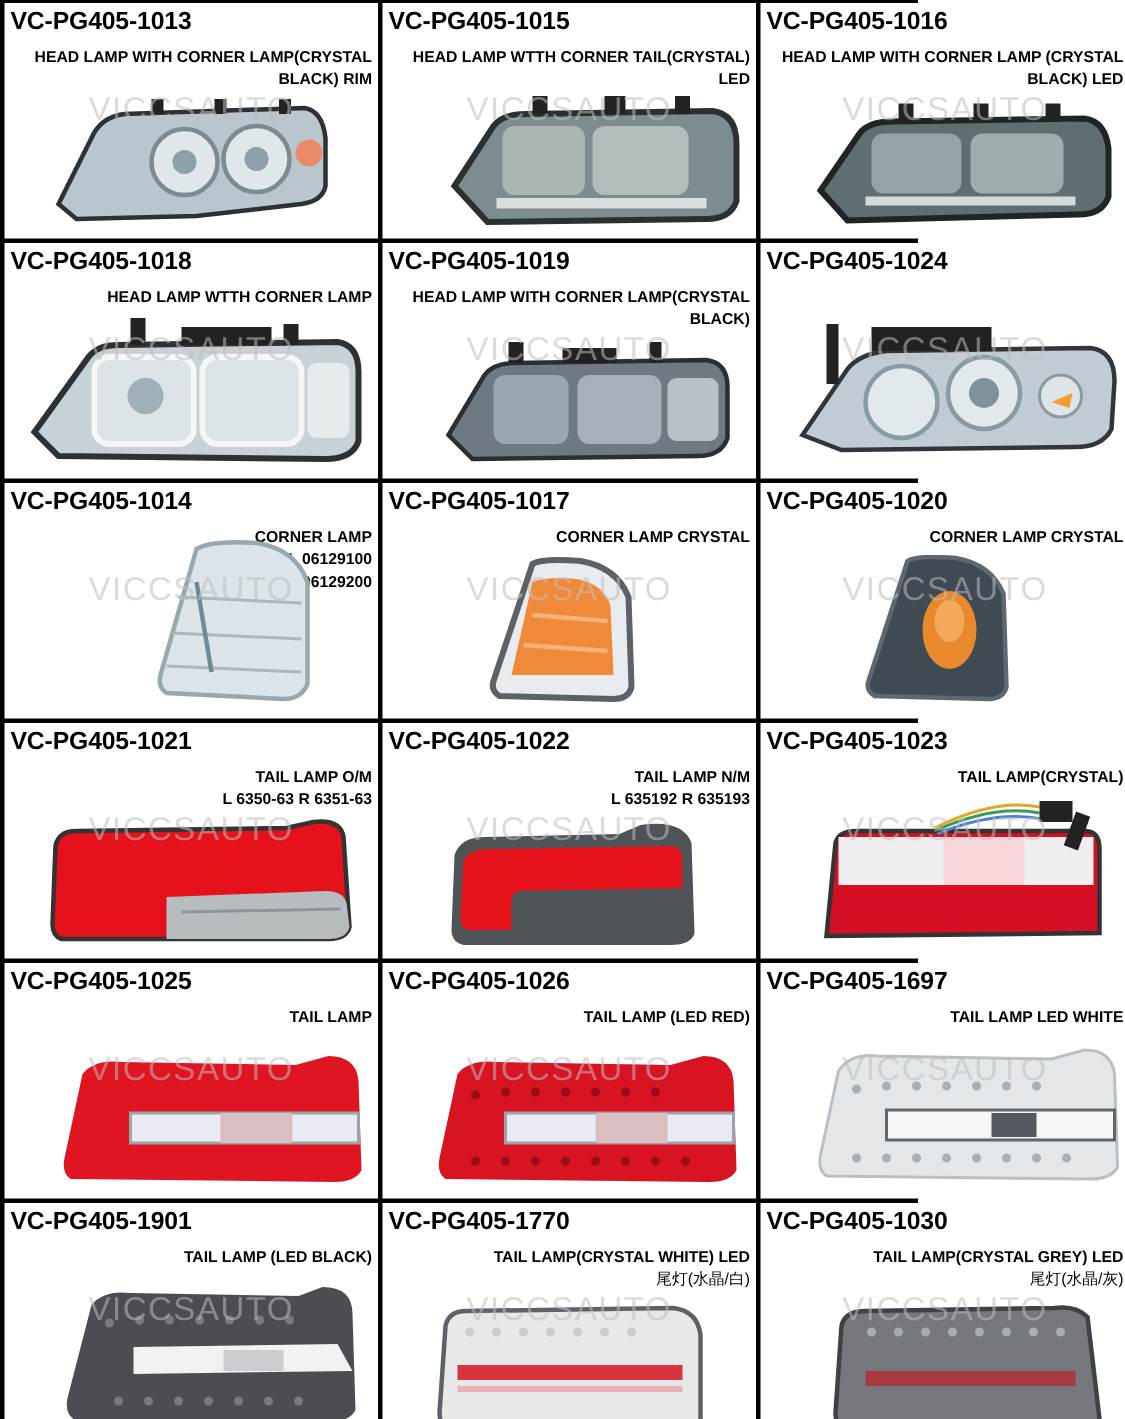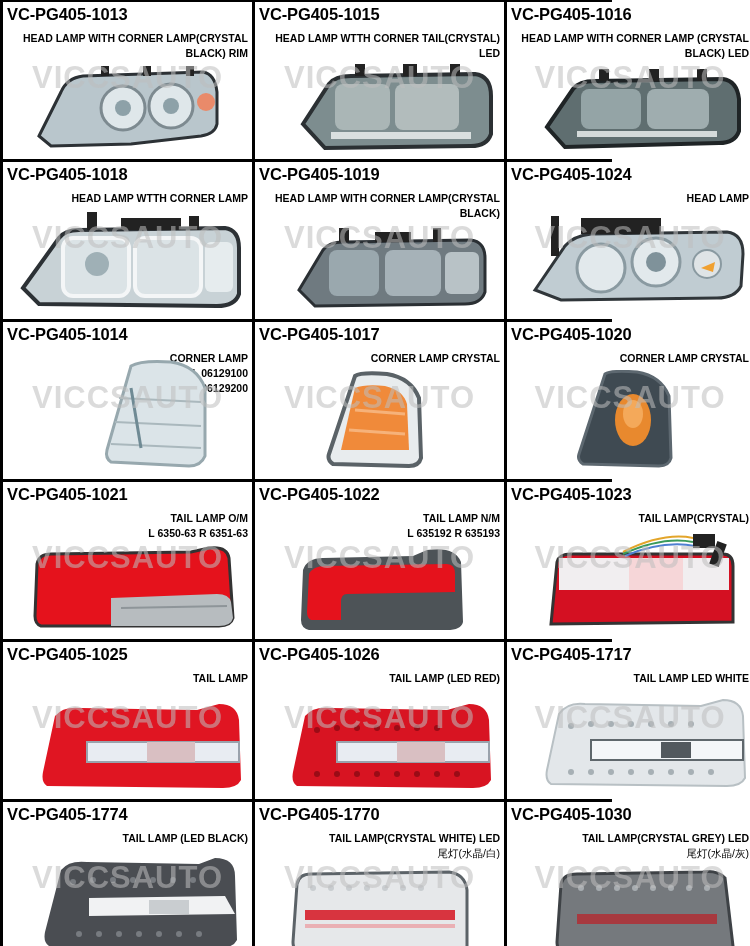--- a/index.html
+++ b/index.html
@@ -24,21 +24,21 @@
   }
   .desc {
     position:absolute; left:4px; top:29px; right:4px;
     font-size:10.5px; font-weight:bold; line-height:15px;
     white-space:pre-line;
     text-align:right;
   }
   .zh { font-weight:normal; }
   .watermark {
     position:absolute; left:0; right:0; top:58px; text-align:center;
-    font-family:"Liberation Sans", sans-serif; font-size:31px; font-weight:bold;
+    font-family:"Liberation Sans", sans-serif; font-size:22px; font-weight:normal;
     color:rgba(190,190,190,0.55); letter-spacing:1px; z-index:3; pointer-events:none;
   }
   .img { position:absolute; z-index:2; }
   .img svg { display:block; width:100%; height:100%; }
 </style>
 </head>
 <body>
 
 <div class="grid">
 
@@ -129,21 +129,20 @@
           <rect x="46" y="2" width="10" height="14" fill="#222"></rect>
           <rect x="82" y="6" width="36" height="10" fill="#222"></rect>
           <rect x="140" y="2" width="8" height="14" fill="#222"></rect>
         </svg>
     </div>
     <div class="watermark">VICCSAUTO</div>
   </div>
 
   <div class="cell">
     <div class="code">VC-PG405-1024</div>
-    <div class="desc">HEAD LAMP</div>
     <div class="img" style="left:14px;top:50px;width:225px;height:100px">
       <svg viewBox="0 0 225 100">
           <path d="M14 78 L44 34 Q52 24 70 22 L206 20 Q222 22 222 42 L220 74 Q214 86 196 86 L40 88 Z" fill="#c0ccd2" stroke="#30363a" stroke-width="3"></path>
           <circle cx="80" cy="56" r="24" fill="#e2e9ec" stroke="#8a9aa1" stroke-width="3"></circle>
           <circle cx="135" cy="50" r="24" fill="#e2e9ec" stroke="#8a9aa1" stroke-width="3"></circle>
           <circle cx="135" cy="50" r="10" fill="#7f929a"></circle>
           <circle cx="186" cy="52" r="14" fill="#dfe4e6" stroke="#8a9aa1" stroke-width="2"></circle>
           <path d="M180 56 L194 50 L192 60 Z" fill="#f0a030"></path>
           <rect x="30" y="4" width="8" height="40" fill="#222"></rect>
           <rect x="60" y="6" width="80" height="16" fill="#222"></rect>
@@ -275,21 +274,21 @@
             <circle cx="170" cy="80" r="3"></circle>
           </g>
           <rect x="50" y="48" width="152" height="20" fill="#e8ecf2" stroke="#9aa2ac" stroke-width="2"></rect>
           <rect x="110" y="48" width="48" height="20" fill="#d9bfc2"></rect>
         </svg>
     </div>
     <div class="watermark">VICCSAUTO</div>
   </div>
 
   <div class="cell">
-    <div class="code">VC-PG405-1717</div>
+    <div class="code">VC-PG405-1697</div>
     <div class="desc">TAIL LAMP LED WHITE</div>
     <div class="img" style="left:34px;top:50px;width:205px;height:100px">
       <svg viewBox="0 0 205 100">
           <path d="M18 22 Q26 10 44 12 L160 14 L182 8 Q200 8 202 24 L204 86 Q200 94 186 94 L10 92 Q4 88 6 78 Z" fill="#e3e7ea" stroke="#b8c0c4" stroke-width="2"></path>
           <g fill="#a7b0b5">
             <circle cx="30" cy="34" r="3"></circle>
             <circle cx="50" cy="32" r="3"></circle>
             <circle cx="70" cy="32" r="3"></circle>
             <circle cx="90" cy="32" r="3"></circle>
             <circle cx="110" cy="32" r="3"></circle>
@@ -305,21 +304,21 @@
             <circle cx="170" cy="80" r="3"></circle>
           </g>
           <rect x="50" y="48" width="152" height="20" fill="#f4f6f8" stroke="#5f676c" stroke-width="2"></rect>
           <rect x="120" y="50" width="30" height="16" fill="#53595e"></rect>
         </svg>
     </div>
     <div class="watermark">VICCSAUTO</div>
   </div>
 
   <div class="cell">
-    <div class="code">VC-PG405-1774</div>
+    <div class="code">VC-PG405-1901</div>
     <div class="desc">TAIL LAMP (LED BLACK)</div>
     <div class="img" style="left:36px;top:48px;width:200px;height:102px">
       <svg viewBox="0 0 200 102">
           <path d="M22 20 Q30 10 48 12 L160 14 L176 8 Q196 8 196 26 L198 90 Q194 98 180 98 L10 96 Q4 92 6 82 Z" fill="#4a4d52"></path>
           <g fill="#777b80">
             <circle cx="34" cy="32" r="3"></circle>
             <circle cx="54" cy="30" r="3"></circle>
             <circle cx="74" cy="30" r="3"></circle>
             <circle cx="94" cy="30" r="3"></circle>
             <circle cx="114" cy="30" r="3"></circle>

